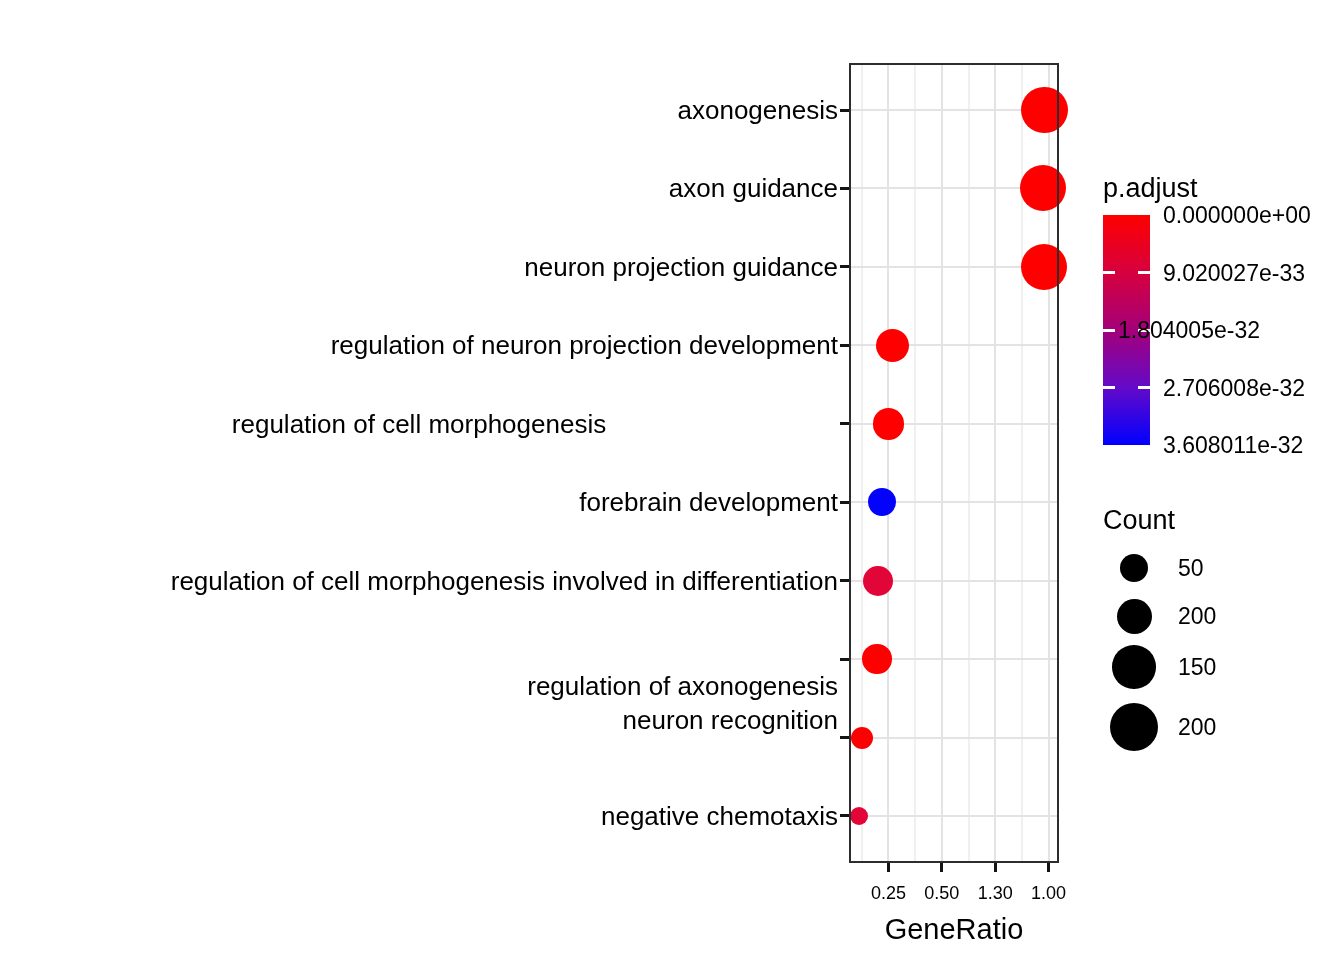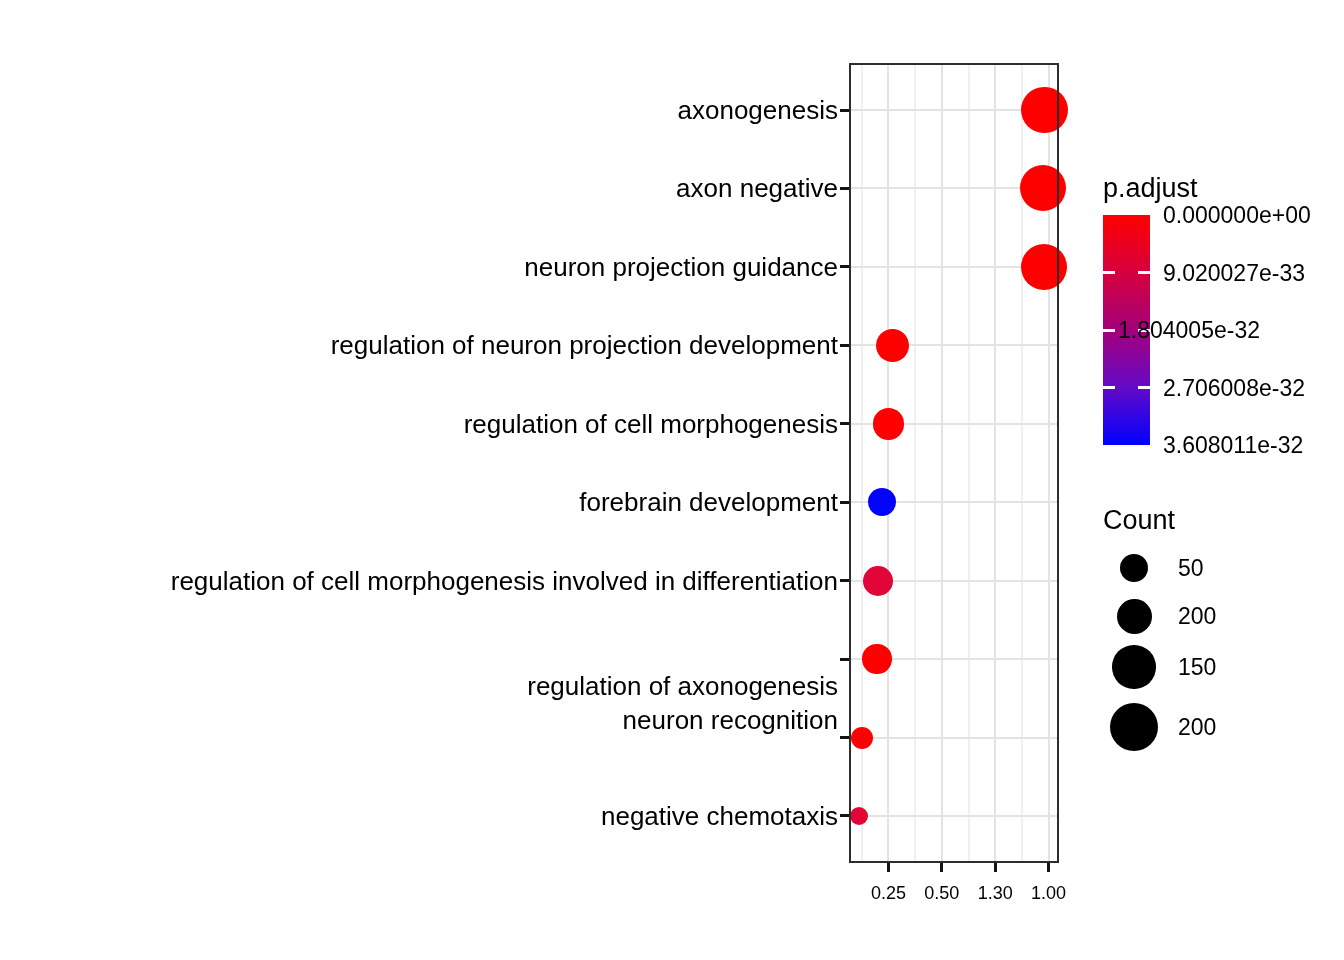--- a/index.html
+++ b/index.html
@@ -106,27 +106,27 @@
       <div class="dot" style="left: 862.811px; top: 565.647px; width: 30px; height: 30px; background: rgb(226, 5, 56);"></div>
       <div class="dot" style="left: 862.257px; top: 644.378px; width: 29.4px; height: 29.4px; background: rgb(255, 0, 0);"></div>
       <div class="dot" style="left: 850.805px; top: 726.51px; width: 22px; height: 22px; background: rgb(255, 0, 0);"></div>
       <div class="dot" style="left: 849.73px; top: 806.641px; width: 18.6px; height: 18.6px; background: rgb(226, 5, 56);"></div>
     </div>
   <div class="panel-border" id="panel-border" style="left: 849px; top: 63px; width: 210px; height: 800px;"></div>
 
   <div id="y-axis">
       <div class="y-label" style="top: 94.0588px;">axonogenesis</div>
       <div class="tick" style="left: 840px; top: 108.559px; width: 9px; height: 3px;"></div>
-      <div class="y-label" style="top: 172.49px;">axon negative</div>
+      <div class="y-label" style="top: 172.49px;">axon guidance</div>
       <div class="tick" style="left: 840px; top: 186.99px; width: 9px; height: 3px;"></div>
       <div class="y-label" style="top: 250.922px;">neuron projection guidance</div>
       <div class="tick" style="left: 840px; top: 265.422px; width: 9px; height: 3px;"></div>
       <div class="y-label" style="top: 329.353px;">regulation of neuron projection development</div>
       <div class="tick" style="left: 840px; top: 343.853px; width: 9px; height: 3px;"></div>
-      <div class="y-label" style="top: 407.784px;">regulation of cell morphogenesis</div>
+      <div class="y-label" style="top: 407.784px; text-align: center;">regulation of cell morphogenesis</div>
       <div class="tick" style="left: 840px; top: 422.284px; width: 9px; height: 3px;"></div>
       <div class="y-label" style="top: 486.216px;">forebrain development</div>
       <div class="tick" style="left: 840px; top: 500.716px; width: 9px; height: 3px;"></div>
       <div class="y-label" style="top: 564.647px;">regulation of cell morphogenesis involved in differentiation</div>
       <div class="tick" style="left: 840px; top: 579.147px; width: 9px; height: 3px;"></div>
       <div class="y-label" style="top: 670px;">regulation of axonogenesis</div>
       <div class="tick" style="left: 840px; top: 657.578px; width: 9px; height: 3px;"></div>
       <div class="y-label" style="top: 692px; margin-top: 12px;">neuron recognition</div>
       <div class="tick" style="left: 840px; top: 736.01px; width: 9px; height: 3px;"></div>
       <div class="y-label" style="top: 799.941px;">negative chemotaxis</div>
@@ -136,20 +136,21 @@
       <div class="tick" style="left: 886.982px; top: 863px; width: 3px; height: 9px;"></div>
       <div class="x-label" style="left: 846.482px; top: 878px;">0.25</div>
       <div class="tick" style="left: 940.335px; top: 863px; width: 3px; height: 9px;"></div>
       <div class="x-label" style="left: 899.835px; top: 878px;">0.50</div>
       <div class="tick" style="left: 993.689px; top: 863px; width: 3px; height: 9px;"></div>
       <div class="x-label" style="left: 953.189px; top: 878px;">1.30</div>
       <div class="tick" style="left: 1047.04px; top: 863px; width: 3px; height: 9px;"></div>
       <div class="x-label" style="left: 1006.54px; top: 878px;">1.00</div>
     </div>
 
+  <div class="axis-title" id="x-axis-title" style="left: 834px; top: 912px; width: 240px;">GeneRatio</div>
 
   <div class="legend-title" id="padjust-title" style="left: 1103px; top: 172px;">p.adjust</div>
   <div class="colorbar" id="colorbar" style="left: 1103px; top: 215px; width: 47px; height: 230px; background: linear-gradient(rgb(255, 0, 0) 0%, rgb(214, 0, 62) 25%, rgb(164, 0, 122) 50%, rgb(100, 10, 200) 75%, rgb(0, 0, 255) 100%);">
       <div class="cbar-tick" style="left: 0px; top: 56px; width: 12px;"></div>
       <div class="cbar-tick" style="right: 0px; top: 56px; width: 12px;"></div>
       <div class="cbar-tick" style="left: 0px; top: 113.5px; width: 12px;"></div>
       <div class="cbar-tick" style="right: 0px; top: 113.5px; width: 12px;"></div>
       <div class="cbar-tick" style="left: 0px; top: 171px; width: 12px;"></div>
       <div class="cbar-tick" style="right: 0px; top: 171px; width: 12px;"></div>
     </div>

